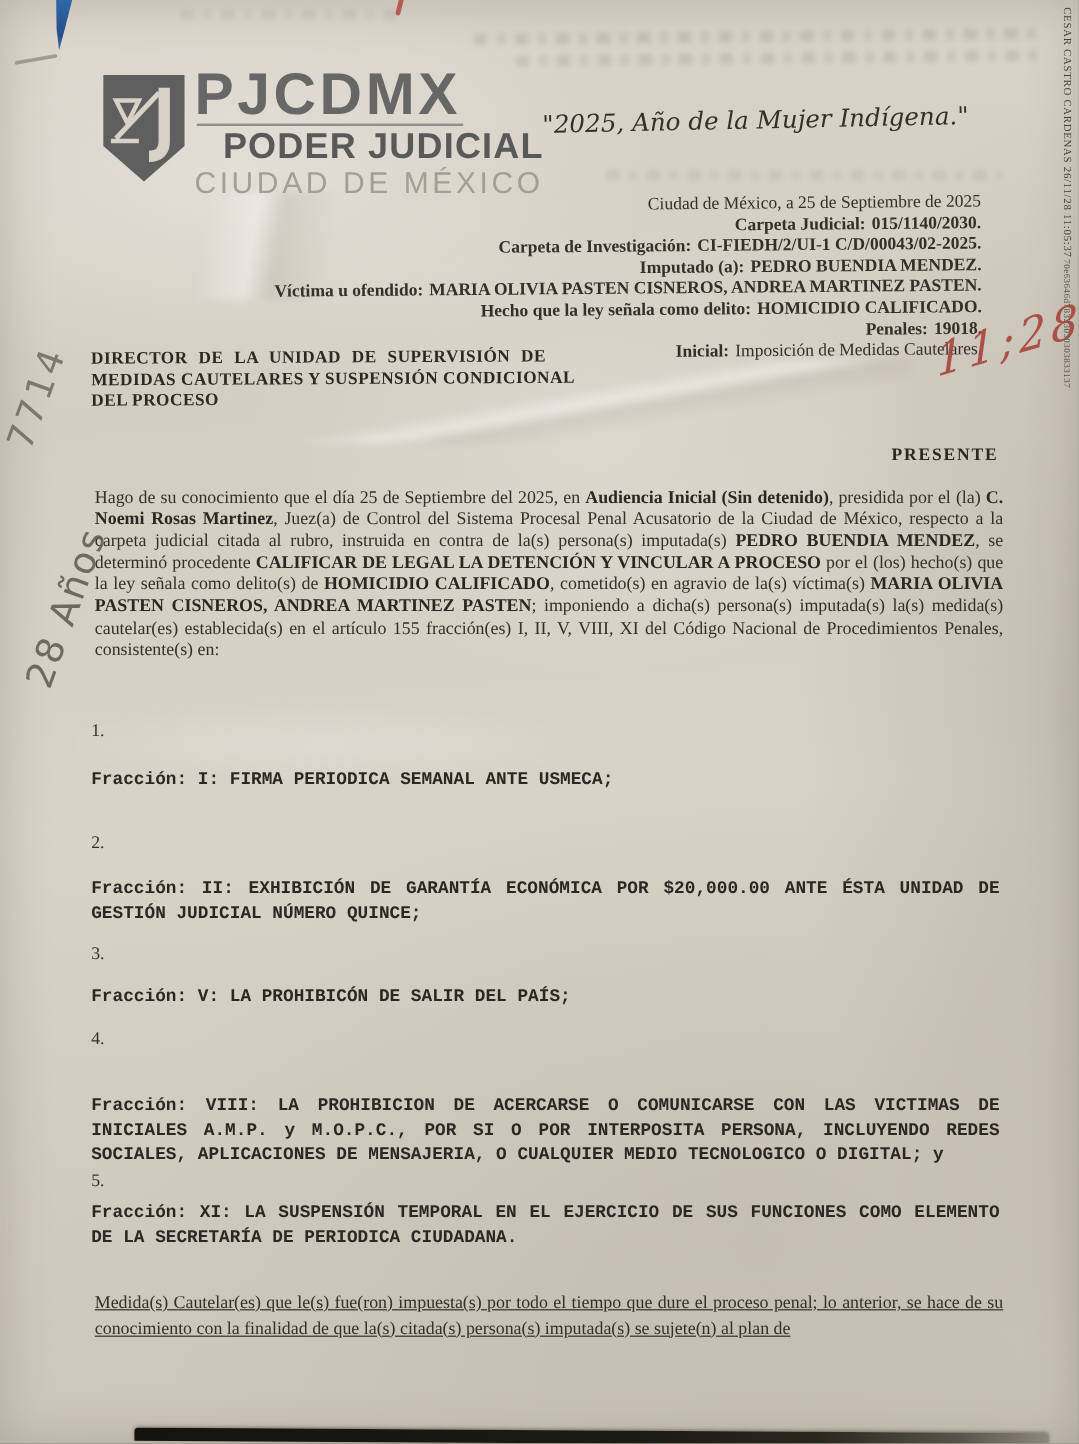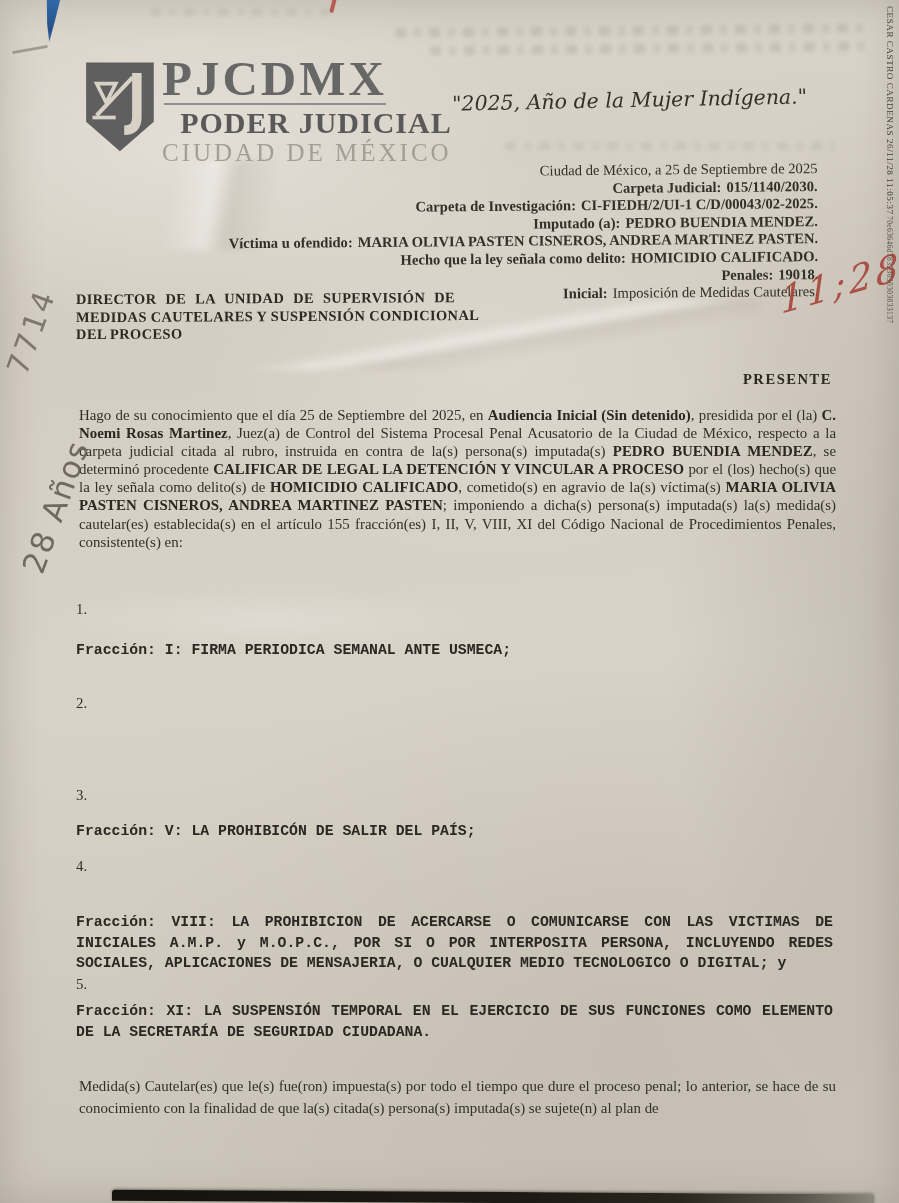--- a/index.html
+++ b/index.html
@@ -43,21 +43,21 @@
     clip-path:polygon(32% 0, 78% 0, 62% 55%, 48% 100%, 38% 60%);
     transform:rotate(3deg);}
   .red-tick{position:absolute;left:331px;top:-2px;width:4px;height:15px;background:#b2493f;
     transform:rotate(14deg);border-radius:2px;opacity:.85;}
   .grey-dash{position:absolute;left:12px;top:48px;width:36px;height:3px;background:#8d877c;
     transform:rotate(-10deg);opacity:.75;border-radius:2px;}
 
   
   .logo{position:absolute;left:84px;top:56px;display:flex;}
   .shield{width:74px;height:96px;margin-top:4px;}
-  .logo-text{margin-left:4px;font-family:Liberation Serif, serif;}
+  .logo-text{margin-left:4px;font-family:Liberation Sans, sans-serif;}
   .acronym{font-size:49px;font-weight:800;color:#666766;letter-spacing:3px;line-height:46px;}
   .logo-rule{width:222px;height:2px;background:#8f8f8f;margin:1px 0 2px 2px;}
   .pj{font-size:30px;font-weight:600;color:#595959;letter-spacing:1px;line-height:32px;text-align:right;}
   .cdmx{font-size:25px;font-weight:400;color:#a49e95;letter-spacing:3px;line-height:28px;}
 
   .motto{position:absolute;left:452px;top:88px;width:360px;
     font-family:"DejaVu Serif", serif;font-style:italic;font-size:20.5px;color:#332f29;
     transform:rotate(-1.2deg);}
 
   .meta{position:absolute;left:150px;top:163px;width:668px;text-align:right;
@@ -74,21 +74,21 @@
     font-weight:bold;font-size:14.4px;line-height:17.6px;letter-spacing:.4px;
     color:#2c2822;transform:rotate(-.3deg);}
   .recipient .sp{word-spacing:5px;}
 
   .salutation{position:absolute;left:76px;top:371px;width:756px;text-align:right;
     font-weight:bold;font-size:14.6px;letter-spacing:1.5px;color:#2c2822;}
 
   .para{position:absolute;left:79px;width:757px;text-align:justify;
     font-size:14.9px;line-height:18.1px;color:#332f29;}
   .p1{top:406px;}
-  .closing{top:1076px;line-height:21.5px;}
+  .closing{top:1076px;line-height:21.5px;text-decoration:underline;}
   .b{font-weight:bold;color:#2b2722;}
 
   .item-num{position:absolute;left:76px;font-size:14.8px;color:#332f29;}
   .item-text{position:absolute;left:76px;width:757px;text-align:justify;
     font-weight:bold;font-size:14.8px;line-height:20.5px;color:#2b2722;font-family:Liberation Mono, monospace;}
   .n1{top:601px;}  .t1{top:640px;}
   .n2{top:695px;}  .t2{top:731px;}
   .n3{top:787px;}  .t3{top:821px;}
   .n4{top:858px;}  .t4{top:912px;}
   .n5{top:976px;}  .t5{top:1001px;}
@@ -169,29 +169,30 @@
   <div class="salutation">PRESENTE</div>
 
   <div class="para p1">
     <span>Hago de su conocimiento que el día 25 de Septiembre del 2025, en </span><span class="b">Audiencia Inicial (Sin detenido)</span><span>, presidida por el (la) </span><span class="b">C. Noemi Rosas Martinez</span><span>, Juez(a) de Control del Sistema Procesal Penal Acusatorio de la Ciudad de México, respecto a la carpeta judicial citada al rubro, instruida en contra de la(s) persona(s) imputada(s) </span><span class="b">PEDRO BUENDIA MENDEZ</span><span>, se determinó procedente </span><span class="b">CALIFICAR DE LEGAL LA DETENCIÓN Y VINCULAR A PROCESO</span><span> por el (los) hecho(s) que la ley señala como delito(s) de </span><span class="b">HOMICIDIO CALIFICADO</span><span>, cometido(s) en agravio de la(s) víctima(s) </span><span class="b">MARIA OLIVIA PASTEN CISNEROS, ANDREA MARTINEZ PASTEN</span><span>; imponiendo a dicha(s) persona(s) imputada(s) la(s) medida(s) cautelar(es) establecida(s) en el artículo 155 fracción(es) I, II, V, VIII, XI del Código Nacional de Procedimientos Penales, consistente(s) en:</span>
   </div>
 
   <div class="item-num n1">1.</div>
   <div class="item-text t1">Fracción: I: FIRMA PERIODICA SEMANAL ANTE USMECA;</div>
 
   <div class="item-num n2">2.</div>
+  <div class="item-text t2">Fracción: II: EXHIBICIÓN DE GARANTÍA ECONÓMICA POR $20,000.00 ANTE ÉSTA UNIDAD DE GESTIÓN JUDICIAL NÚMERO QUINCE;</div>
 
   <div class="item-num n3">3.</div>
   <div class="item-text t3">Fracción: V: LA PROHIBICÓN DE SALIR DEL PAÍS;</div>
 
   <div class="item-num n4">4.</div>
   <div class="item-text t4">Fracción: VIII: LA PROHIBICION DE ACERCARSE O COMUNICARSE CON LAS VICTIMAS DE INICIALES A.M.P. y M.O.P.C., POR SI O POR INTERPOSITA PERSONA, INCLUYENDO REDES SOCIALES, APLICACIONES DE MENSAJERIA, O CUALQUIER MEDIO TECNOLOGICO O DIGITAL; y</div>
 
   <div class="item-num n5">5.</div>
-  <div class="item-text t5">Fracción: XI: LA SUSPENSIÓN TEMPORAL EN EL EJERCICIO DE SUS FUNCIONES COMO ELEMENTO DE LA SECRETARÍA DE SEGURIDAD CIUDADANA.</div>
+  <div class="item-text t5">Fracción: XI: LA SUSPENSIÓN TEMPORAL EN EL EJERCICIO DE SUS FUNCIONES COMO ELEMENTO DE LA SECRETARÍA DE PERIODICA CIUDADANA.</div>
 
   <div class="para closing">Medida(s) Cautelar(es) que le(s) fue(ron) impuesta(s) por todo el tiempo que dure el proceso penal; lo anterior, se hace de su conocimiento con la finalidad de que la(s) citada(s) persona(s) imputada(s) se sujete(n) al plan de</div>
 
   <div class="hand-age">28 Años</div>
   <div class="hand-digits">7714</div>
 
   <div class="edge-stamp">
     <span class="name">CESAR CASTRO CARDENAS   26/11/28 11:05:37</span>
     <span class="hash">70e63646d78323030303833137</span>
   </div>

